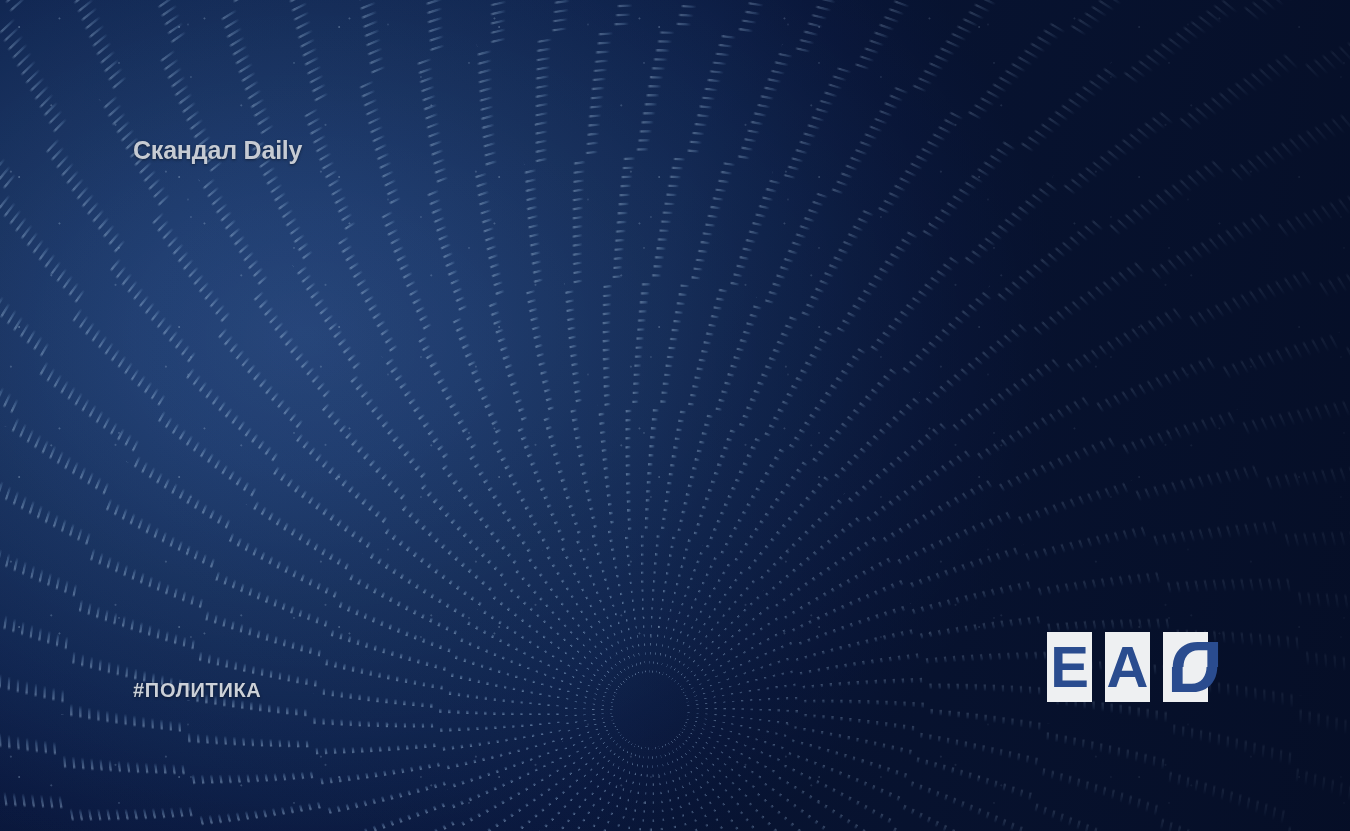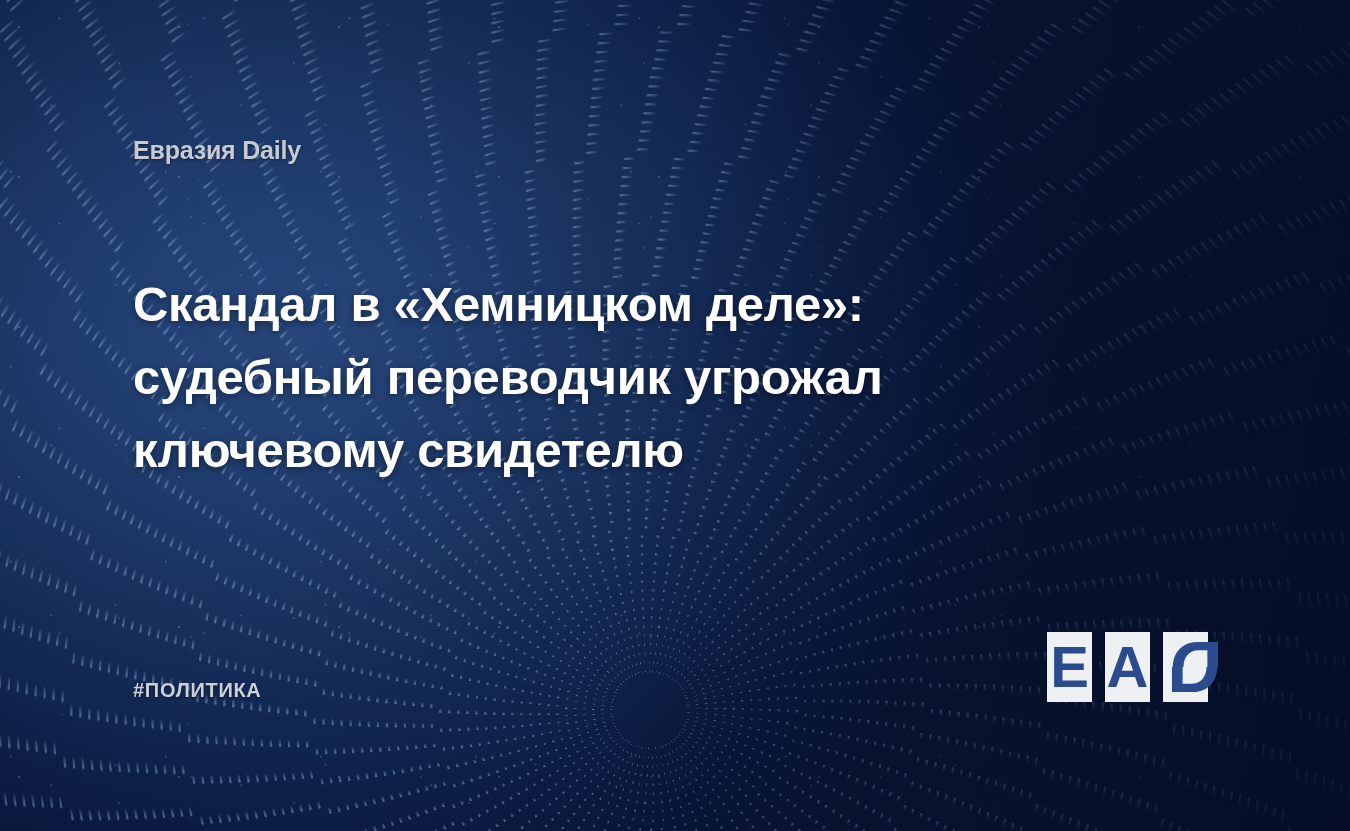--- a/index.html
+++ b/index.html
@@ -329,23 +329,22 @@
       <div class="ring" style="width: 2474px; height: 2474px; opacity: 0.412; transform: translate(-50%, -50%) rotate(209.81deg);"></div>
       <div class="ring" style="width: 2492px; height: 2492px; opacity: 0.408; transform: translate(-50%, -50%) rotate(183.98deg);"></div>
       <div class="ring" style="width: 2510px; height: 2510px; opacity: 0.404; transform: translate(-50%, -50%) rotate(158.15deg);"></div>
       <div class="ring" style="width: 2528px; height: 2528px; opacity: 0.4; transform: translate(-50%, -50%) rotate(132.32deg);"></div>
     </div>
   <div class="speckle"></div>
   <div class="bg-vignette"></div>
 
   <div class="content">
 
-    <div class="brand">Евразия Daily</div>
-
-    <h1 class="headline">Скандал в «Хемницком деле»: судебный переводчик угрожал ключевому свидетелю</h1>
+    <div class="brand">Скандал Daily</div>
+
 
     <div class="tag">#ПОЛИТИКА</div>
 
     <div class="ead">
       <div class="ead-tile t1"></div>
       <div class="ead-tile t2"></div>
       <div class="ead-tile t3"></div>
 
       <div class="ead-letter l1">E</div>
       <div class="ead-letter l2">A</div>

